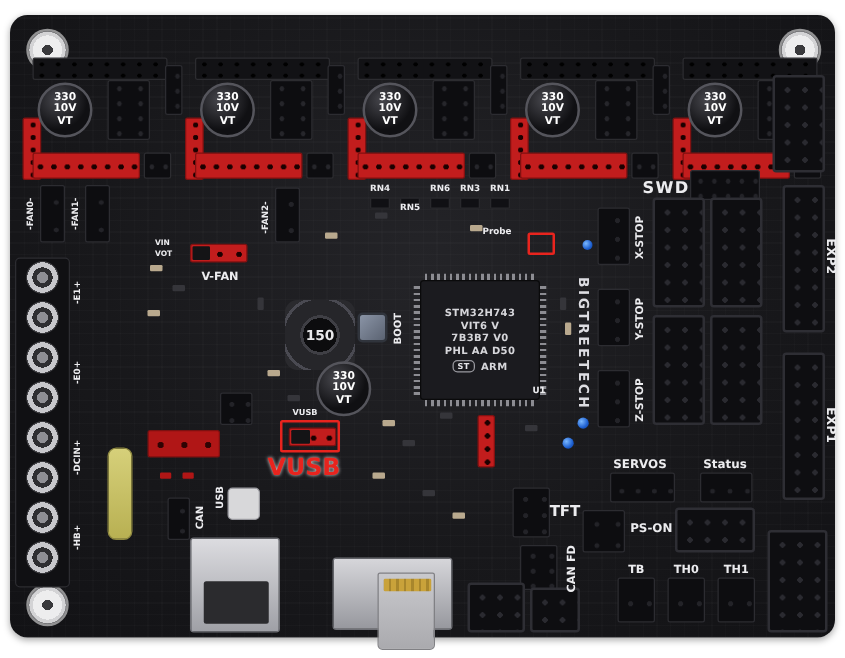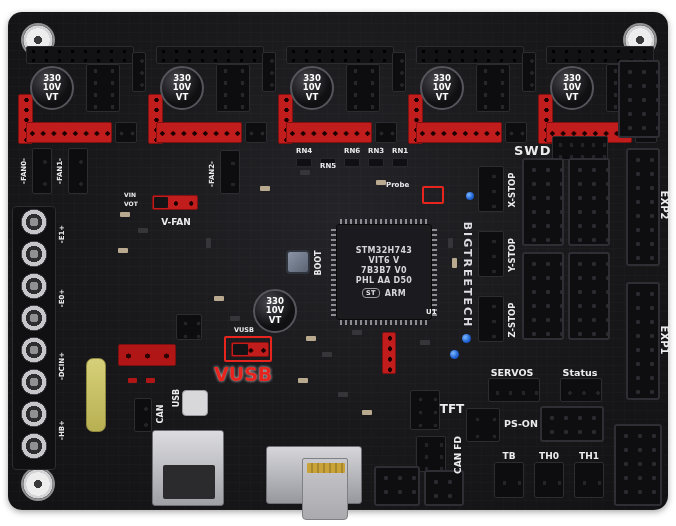--- a/index.html
+++ b/index.html
@@ -209,20 +209,23 @@
   <div class="silk vert" style="left:62px;top:298px;font-size:7px">-E0+</div>
   <div class="silk vert" style="left:62px;top:366px;font-size:7px">-DCIN+</div>
   <div class="silk vert" style="left:62px;top:430px;font-size:7px">-HB+</div>
 
   <div class="silk" style="left:124px;top:191px;font-size:6px">VIN</div>
   <div class="silk" style="left:124px;top:200px;font-size:6px">VOT</div>
   <div class="redsock" style="position:absolute;left:152px;top:195px;width:46px;height:15px;background-size:15.3px 15px"></div>
   <div class="jcap" style="left:154px;top:197px;width:14px;height:11px"></div>
   <div class="silk hctr" style="left:176px;top:222px;font-size:9px">V-FAN</div>
 
+  <div class="inductor">
+    <span>150</span>
+  </div>
   <div class="boot-btn"></div>
   <div class="silk vert" style="left:318px;top:263px;font-size:8px">BOOT</div>
   <div class="cap" style="left:253px;top:289px">
     <span>330</span>
     <span>10V</span>
     <span>VT</span>
   </div>
 
   <div class="silk" style="left:234px;top:326px;font-size:6.5px">VUSB</div>
   <div class="redsock" style="position:absolute;left:231px;top:342px;width:38px;height:15px;background-size:12.6px 15px"></div>

